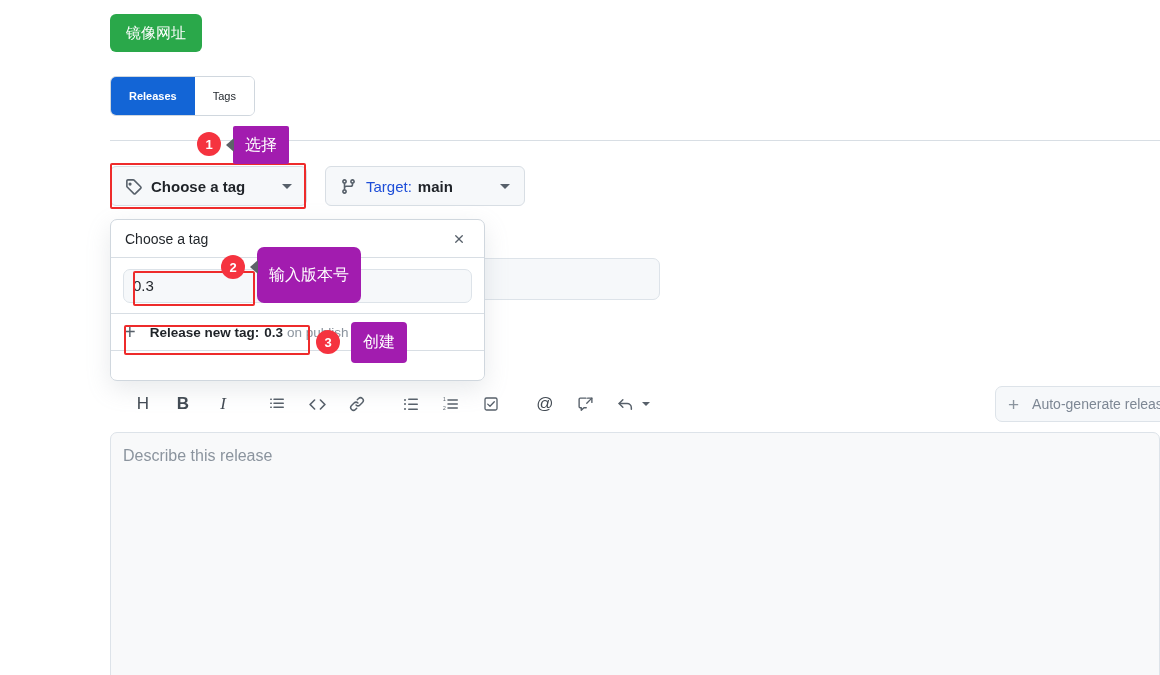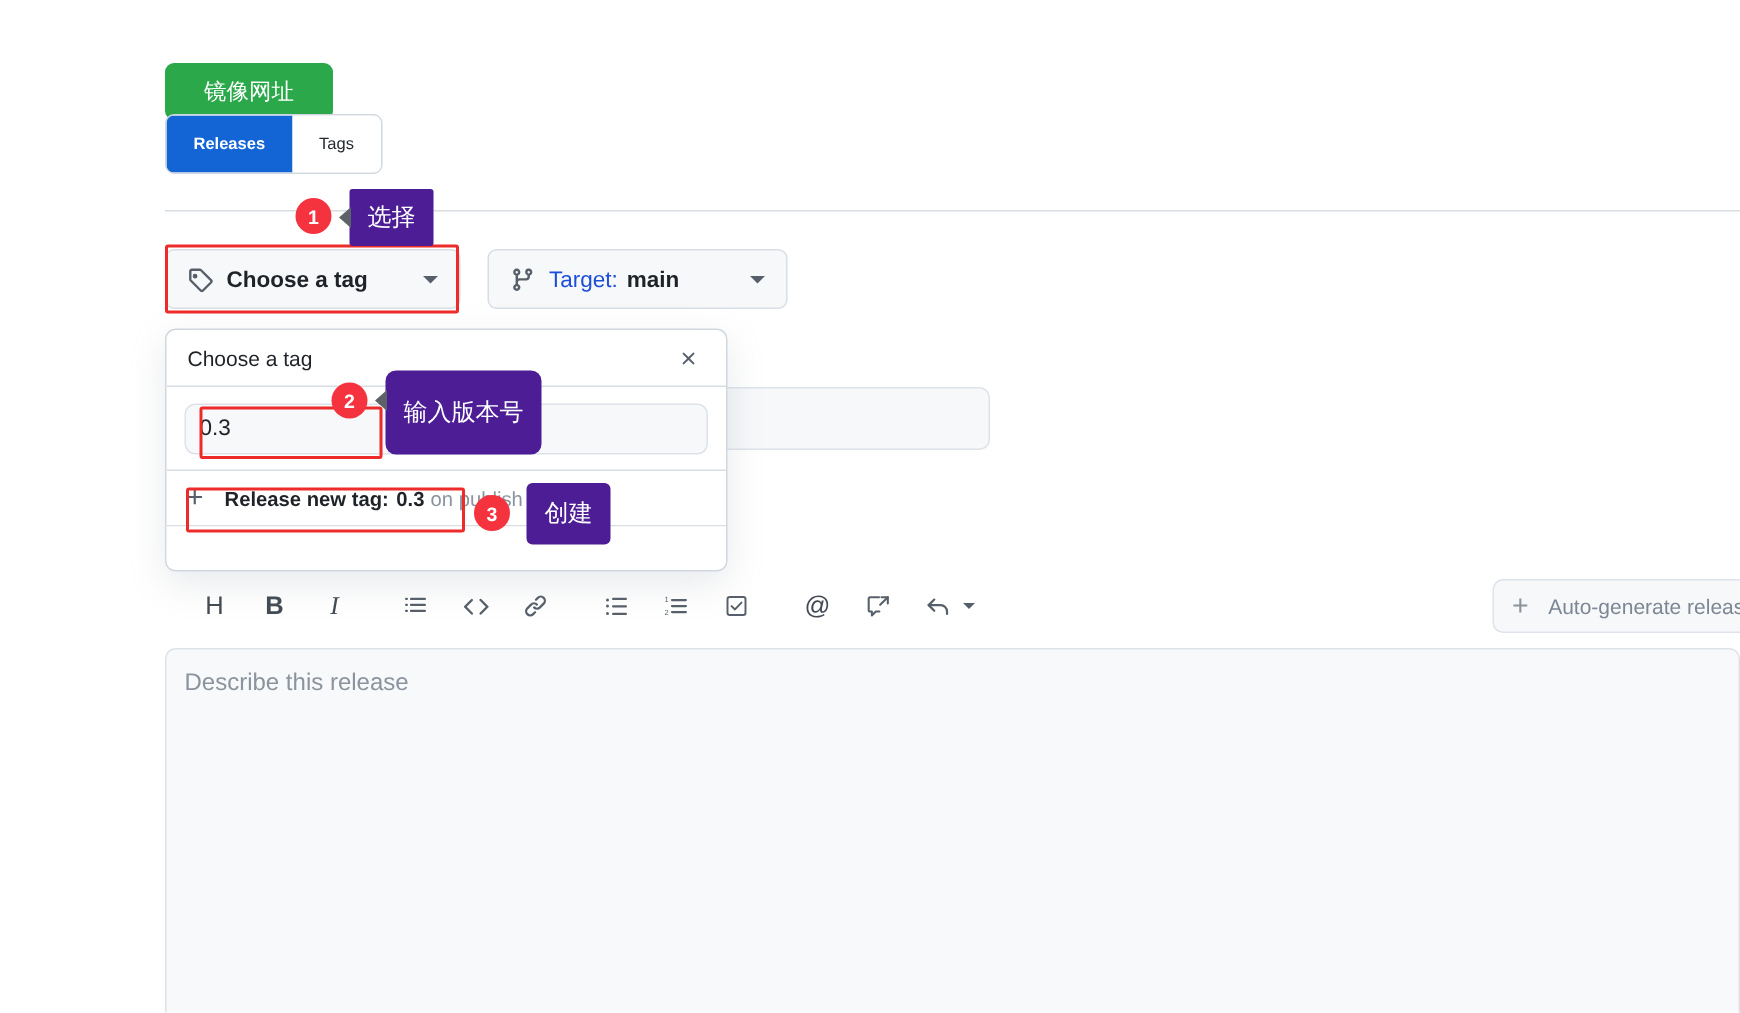--- a/index.html
+++ b/index.html
@@ -9,28 +9,27 @@
     overflow: hidden;
     background: #ffffff;
     font-family: "Liberation Sans", sans-serif;
     -webkit-font-smoothing: antialiased;
   }
   #root { position: relative; width: 1160px; height: 675px; }
 
   
   .mirror-btn {
     position: absolute; left: 110px; top: 14px;
-    width: 112px; height: 38px;
+    width: 92px; height: 38px;
     background: #2aa84a;
     border: none; border-radius: 6px;
     color: #ffffff; font-size: 15px; font-weight: 400;
     display: flex; align-items: center; justify-content: center;
     cursor: pointer; padding: 0;
     font-family: "DejaVu Sans", sans-serif;
-    margin-top: 28px;
   }
 
   
   .seg {
     position: absolute; left: 110px; top: 76px;
     height: 40px;
     display: flex;
     border: 1px solid #d0d7de;
     border-radius: 6px;
     overflow: hidden;
@@ -245,21 +244,21 @@
     font-size: 13px; font-weight: 700;
     display: flex; align-items: center; justify-content: center;
     z-index: 60;
   }
   #badge-1 { left: 197px; top: 132px; }
   #badge-2 { left: 221px; top: 255px; }
   #badge-3 { left: 316px; top: 330px; }
 
   .tip {
     position: absolute;
-    background: #4c1d95;
+    background: #a21caf;
     color: #ffffff;
     display: flex; align-items: center;
     padding: 0 12px;
     font-size: 16px;
     z-index: 50;
     font-family: "DejaVu Sans", sans-serif;
     white-space: nowrap;
   }
   #tip-1 { left: 233px; top: 126px; height: 38px; border-radius: 2px; }
   #tip-2 { left: 257px; top: 247px; height: 56px; border-radius: 7px; }

